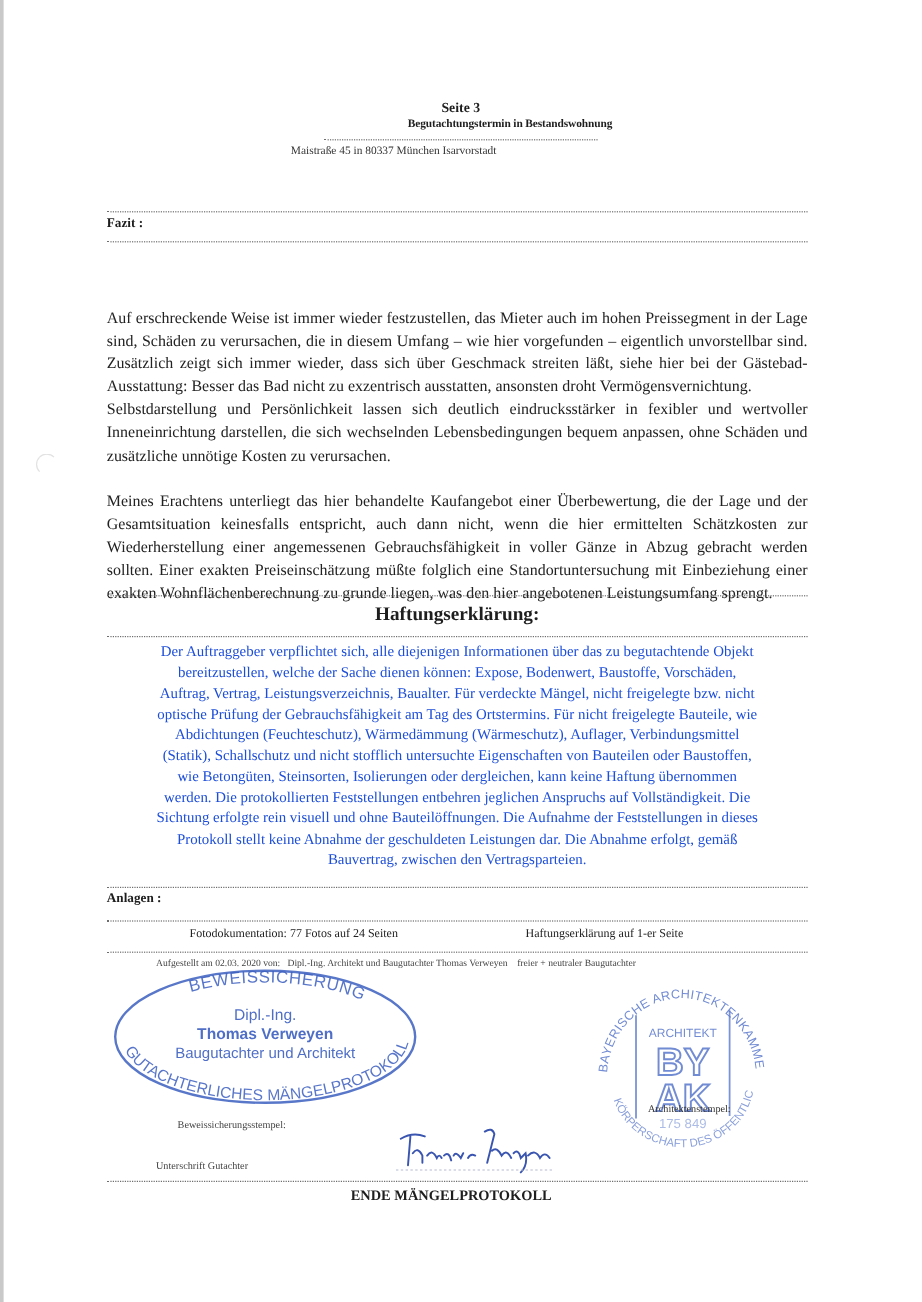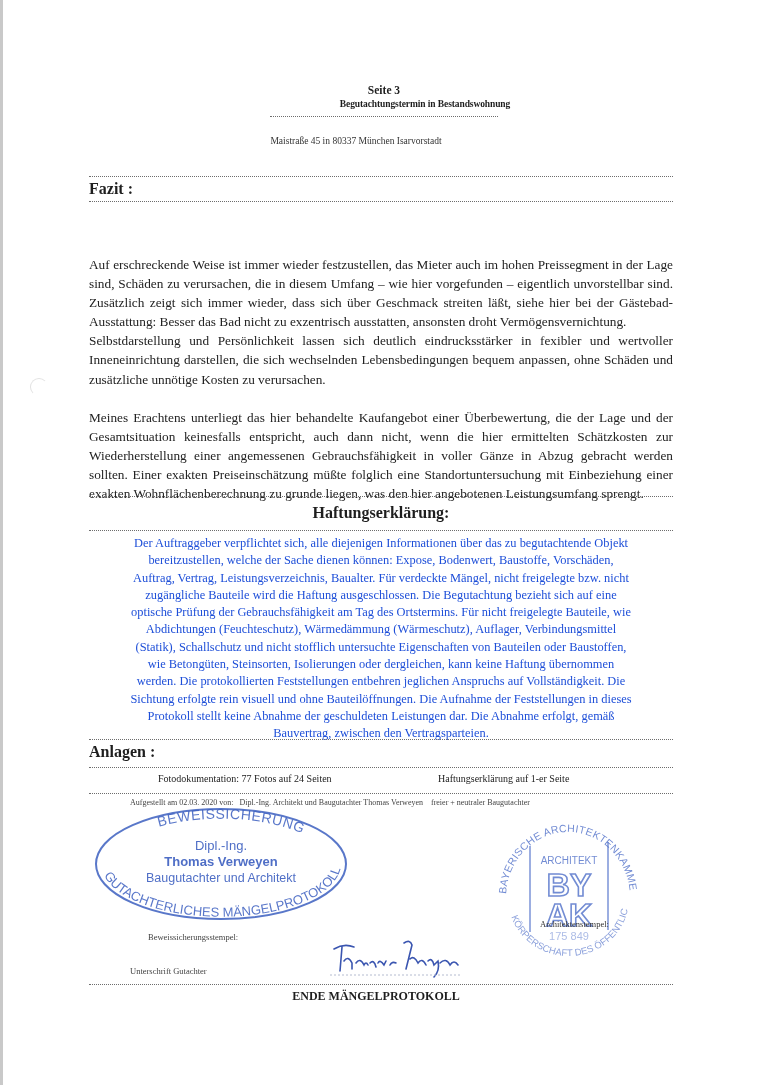--- a/index.html
+++ b/index.html
@@ -9,23 +9,23 @@
   }
   .left-edge { position: absolute; left: 0; top: 0; width: 3px; height: 1085px; background: #c9c9c9; }
   .punch { position: absolute; left: 30px; top: 378px; width: 16px; height: 16px; border-radius: 50%;
     border: 1px solid #e2e2e2; border-right-color: transparent; border-bottom-color: transparent; }
   .abs { position: absolute; }
   .dotline { position: absolute; height: 0; border-top: 1.5px dotted #6d6d6d; }
   .center { text-align: center; }
 
   .hdr-page { left: 0; width: 768px; top: 84px; font-size: 11.5px; font-weight: bold; }
   .hdr-sub { left: 0; width: 768px; top: 99px; font-size: 9.5px; font-weight: bold; letter-spacing: -0.1px; padding-left: 41px; }
-  .hdr-addr { left: 0; width: 656px; top: 136px; font-size: 9.5px; color: #333; margin-left: 28px; }
+  .hdr-addr { left: 0; width: 656px; top: 121px; font-size: 9.5px; color: #333; }
 
-  .section-label { font-size: 16px; font-weight: bold; }
+  .section-label { font-size: 11px; font-weight: bold; }
   .body-text { font-size: 13.3px; line-height: 19.1px; text-align: justify; color: #222; margin-top: 48px; }
   .body-text p { margin: 0; }
   .haft-title { font-size: 16px; font-weight: bold; }
   .haft-text { font-size: 12.4px; line-height: 17.3px; text-align: center; color: #1d4ed8; }
   .anlagen-item { font-size: 10px; color: #222; }
   .aufgestellt { font-size: 8px; color: #444; }
   .small-label { font-size: 8.5px; color: #444; }
   .ende { font-size: 12px; font-weight: bold; }
 
   .stamp-oval { position: absolute; left: 92px; top: 802px; width: 258px; height: 120px; }
@@ -54,21 +54,20 @@
 </div>
 
 <div class="dotline" style="left:89px; width:584px; top:496px;"></div>
 <div class="abs center haft-title" style="left:89px; width:584px; top:504px;">Haftungserklärung:</div>
 <div class="dotline" style="left:89px; width:584px; top:530px;"></div>
 
 <div class="abs haft-text" style="left:80px; width:602px; top:535px;">
   <div>Der Auftraggeber verpflichtet sich, alle diejenigen Informationen über das zu begutachtende Objekt</div>
   <div>bereitzustellen, welche der Sache dienen können: Expose, Bodenwert, Baustoffe, Vorschäden,</div>
   <div>Auftrag, Vertrag, Leistungsverzeichnis, Baualter.  Für verdeckte Mängel, nicht freigelegte bzw. nicht</div>
-  <div>zugängliche Bauteile wird die Haftung ausgeschlossen. Die Begutachtung bezieht sich auf eine</div>
   <div>optische Prüfung der Gebrauchsfähigkeit am Tag des Ortstermins. Für nicht freigelegte Bauteile, wie</div>
   <div>Abdichtungen (Feuchteschutz), Wärmedämmung (Wärmeschutz), Auflager, Verbindungsmittel</div>
   <div>(Statik), Schallschutz und nicht stofflich untersuchte Eigenschaften von Bauteilen oder Baustoffen,</div>
   <div>wie Betongüten, Steinsorten, Isolierungen oder dergleichen, kann keine Haftung übernommen</div>
   <div>werden. Die protokollierten Feststellungen entbehren jeglichen Anspruchs auf Vollständigkeit. Die</div>
   <div>Sichtung erfolgte rein visuell und ohne Bauteilöffnungen. Die Aufnahme der Feststellungen in dieses</div>
   <div>Protokoll stellt keine Abnahme der geschuldeten Leistungen dar. Die Abnahme erfolgt, gemäß</div>
   <div>Bauvertrag, zwischen den Vertragsparteien.</div>
 </div>
 

